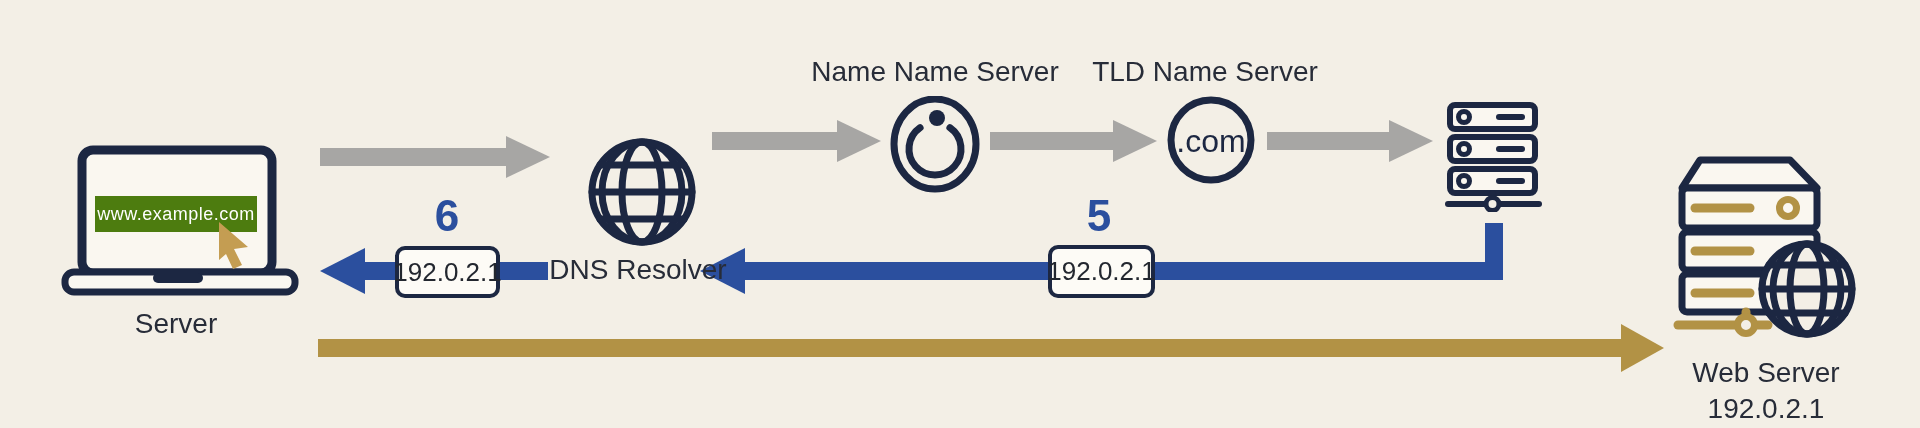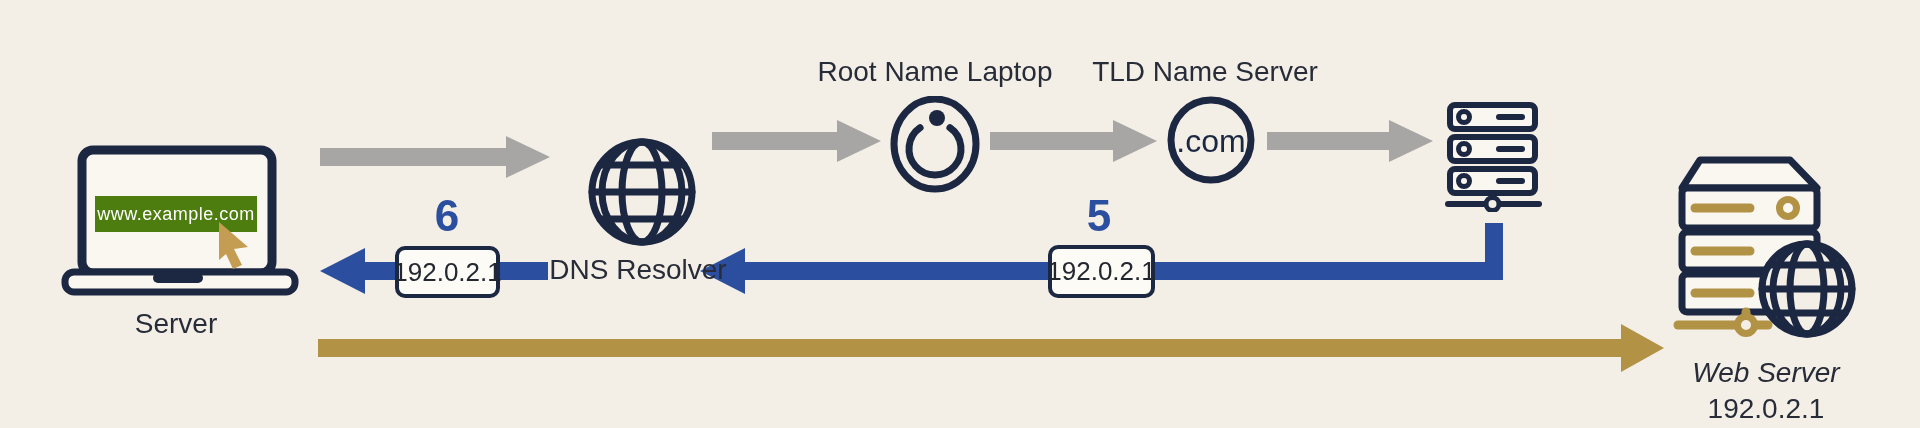--- a/index.html
+++ b/index.html
@@ -101,21 +101,21 @@
   </svg>
   <div class="node-label" style="left:638px;top:254px;">DNS Resolver</div>
 
   <svg class="abs" style="left:889px;top:96px;" width="92" height="98" viewBox="0 0 92 98">
     <g fill="none" stroke="#1c2742" stroke-width="7">
       <ellipse cx="46" cy="48" rx="41" ry="45"></ellipse>
       <path d="M 60.9 31.7 A 26 26 0 1 1 31.1 31.7" stroke-linecap="round"></path>
     </g>
     <circle cx="48" cy="22" r="8" fill="#1c2742"></circle>
   </svg>
-  <div class="node-label" style="left:935px;top:56px;">Root Name Laptop</div>
+  <div class="node-label" style="left:935px;top:56px;">Name Name Server</div>
 
   <svg class="abs" style="left:1167px;top:96px;" width="88" height="88" viewBox="0 0 88 88">
     <circle cx="44" cy="44" r="40" fill="#f3efe6" stroke="#1c2742" stroke-width="7"></circle>
   </svg>
   <div class="badge-text" style="left:1211px;top:141px;">.com</div>
   <div class="node-label" style="left:1205px;top:56px;">TLD Name Server</div>
 
   <svg class="abs" style="left:1444px;top:100px;" width="100" height="112" viewBox="0 0 100 112">
     <g fill="#faf7f0" stroke="#1c2742" stroke-width="6">
       <rect x="6" y="5" width="85" height="24" rx="5"></rect>
@@ -155,21 +155,21 @@
     <circle cx="78" cy="175" r="8.5" fill="#f3efe6" stroke="#b29245" stroke-width="7"></circle>
     <g fill="none" stroke="#1c2742" stroke-width="7" stroke-linecap="round">
       <circle cx="139" cy="139" r="45" fill="#f3efe6"></circle>
       <ellipse cx="139" cy="139" rx="17" ry="45"></ellipse>
       <ellipse cx="139" cy="139" rx="34" ry="45"></ellipse>
       <line x1="101" y1="115" x2="177" y2="115"></line>
       <line x1="94" y1="139" x2="184" y2="139"></line>
       <line x1="101" y1="163" x2="177" y2="163"></line>
     </g>
   </svg>
-  <div class="node-label" style="left:1766px;top:357px;font-style:italic;">Web Server</div>
+  <div class="node-label" style="left:1766px;top:357px;">Web Server</div>
   <div class="node-label" style="left:1766px;top:393px;">192.0.2.1</div>
 
   <div class="step-num" style="left:447px;top:194px;">6</div>
   <div class="ip-box" style="left:395px;top:246px;width:105px;height:52px;">
     <span>192.0.2.1</span>
   </div>
 
   <div class="step-num" style="left:1099px;top:194px;">5</div>
   <div class="ip-box" style="left:1048px;top:245px;width:107px;height:53px;">
     <span>192.0.2.1</span>

